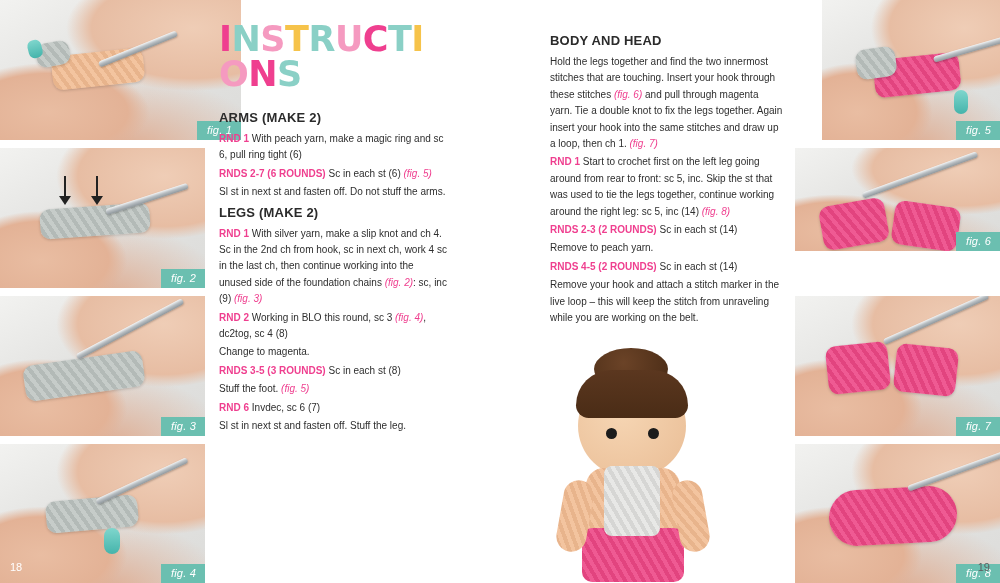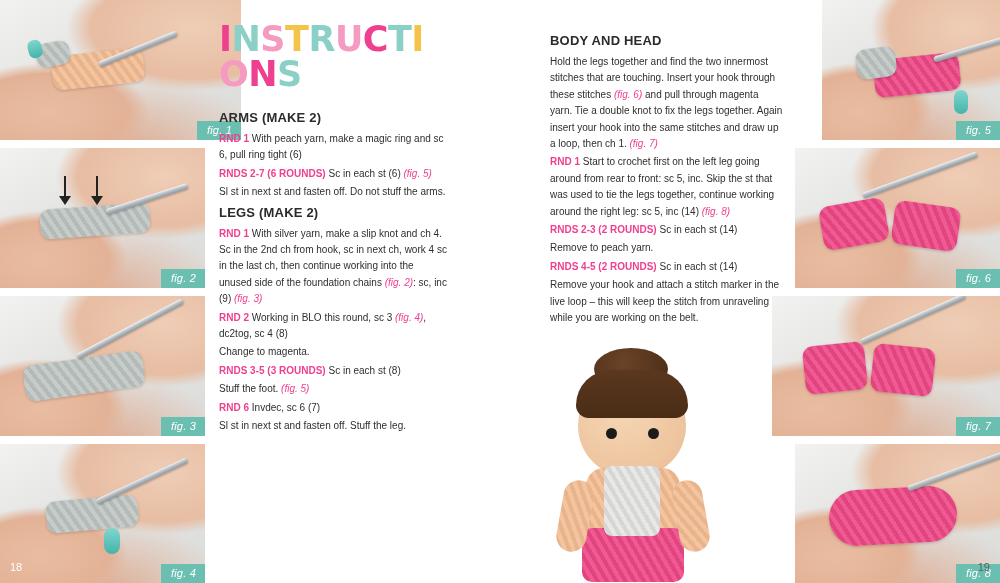--- a/index.html
+++ b/index.html
@@ -26,22 +26,22 @@
   }
 
   
   .p1{left:0;top:0;width:205px;height:140px;padding-left:36px;}
   .p2{left:0;top:148px;width:205px;height:140px;}
   .p3{left:0;top:296px;width:205px;height:140px;}
   .p4{left:0;top:444px;width:205px;height:139px;}
 
   .photo-col-right{position:absolute;right:0;top:0;width:205px;height:583px;}
   .p5{right:0;top:0;width:178px;height:140px;}
-  .p6{right:0;top:148px;width:205px;height:140px;}
-  .p7{right:0;top:296px;width:228px;height:140px;}
+  .p6{right:0;top:148px;width:205px;height:103px;}
+  .p7{right:0;top:296px;width:205px;height:140px;}
   .p8{right:0;top:444px;width:205px;height:139px;}
 
   
   .hand-bg{position:absolute;inset:0;
     background:
       radial-gradient(ellipse 60% 50% at 20% 80%, #e9bda2 0%, #e3b296 55%, rgba(227,178,150,0) 70%),
       radial-gradient(ellipse 70% 60% at 80% 20%, #efcdb6 0%, #e7bda3 60%, rgba(231,189,163,0) 75%),
       radial-gradient(ellipse 90% 80% at 50% 110%, #dfa98c 0%, rgba(223,169,140,0) 70%),
       linear-gradient(150deg,#f2f2f0 0%,#e4e4e2 40%,#dcdcda 100%);
   }

